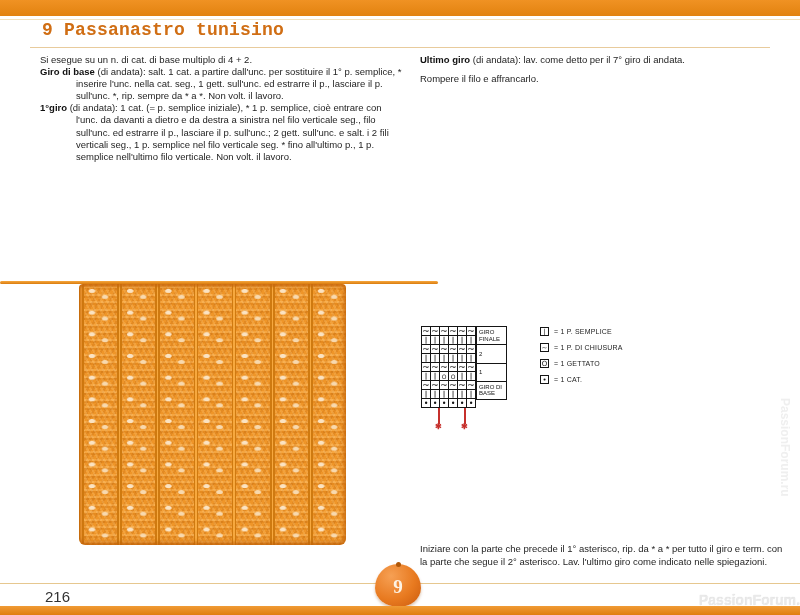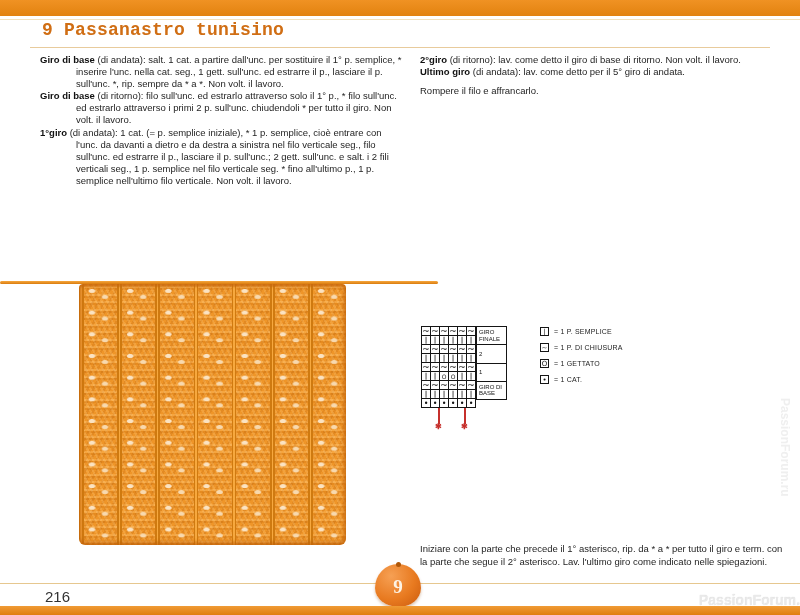--- a/index.html
+++ b/index.html
@@ -167,29 +167,28 @@
 </head>
 <body>
 
 <div class="top-bar"></div>
 <div class="top-hairline"></div>
 <h1 class="page-title">9 Passanastro tunisino</h1>
 <div class="title-rule"></div>
 
 <div class="col col-left">
 
+<div class="para"><b></b> <span>Si esegue su un n. di cat. di base multiplo di 4 + 2.</span></div>
     <div class="para"><b>Giro di base</b> <span>(di andata): salt. 1 cat. a partire dall'unc. per sostituire il 1° p. semplice, * inserire l'unc. nella cat. seg., 1 gett. sull'unc. ed estrarre il p., lasciare il p. sull'unc. *, rip. sempre da * a *. Non volt. il lavoro.</span></div>
-    <div class="para"><b>Giro di base</b> <span>(di ritorno): filo sull'unc. ed estrarlo attraverso solo il 1° p., * filo sull'unc. ed estrarlo attraverso i primi 2 p. sull'unc. chiudendoli * per tutto il giro. Non volt. il lavoro.</span></div>
     <div class="para"><b>1°giro</b> <span>(di andata): 1 cat. (= p. semplice iniziale), * 1 p. semplice, cioè entrare con l'unc. da davanti a dietro e da destra a sinistra nel filo verticale seg., filo sull'unc. ed estrarre il p., lasciare il p. sull'unc.; 2 gett. sull'unc. e salt. i 2 fili verticali seg., 1 p. semplice nel filo verticale seg. * fino all'ultimo p., 1 p. semplice nell'ultimo filo verticale. Non volt. il lavoro.</span></div>
   </div>
 
 <div class="col col-right">
 
-    <div class="para"><b>2°giro</b> <span>(di ritorno): lav. come detto il giro di base di ritorno. Non volt. il lavoro.</span></div>
-    <div class="para"><b>Ultimo giro</b> <span>(di andata): lav. come detto per il 5° giro di andata.</span></div>
+    <div class="para"><b>Ultimo giro</b> <span>(di andata): lav. come detto per il 7° giro di andata.</span></div>
     <div class="para"><b></b> <span>Rompere il filo e affrancarlo.</span></div>
   </div>
 
 <div class="yarn-strand"></div>
 <div class="swatch"></div>
 
 <div class="chart-grid">
     <div class="cell wave">~</div>
     <div class="cell wave">~</div>
     <div class="cell wave">~</div>

